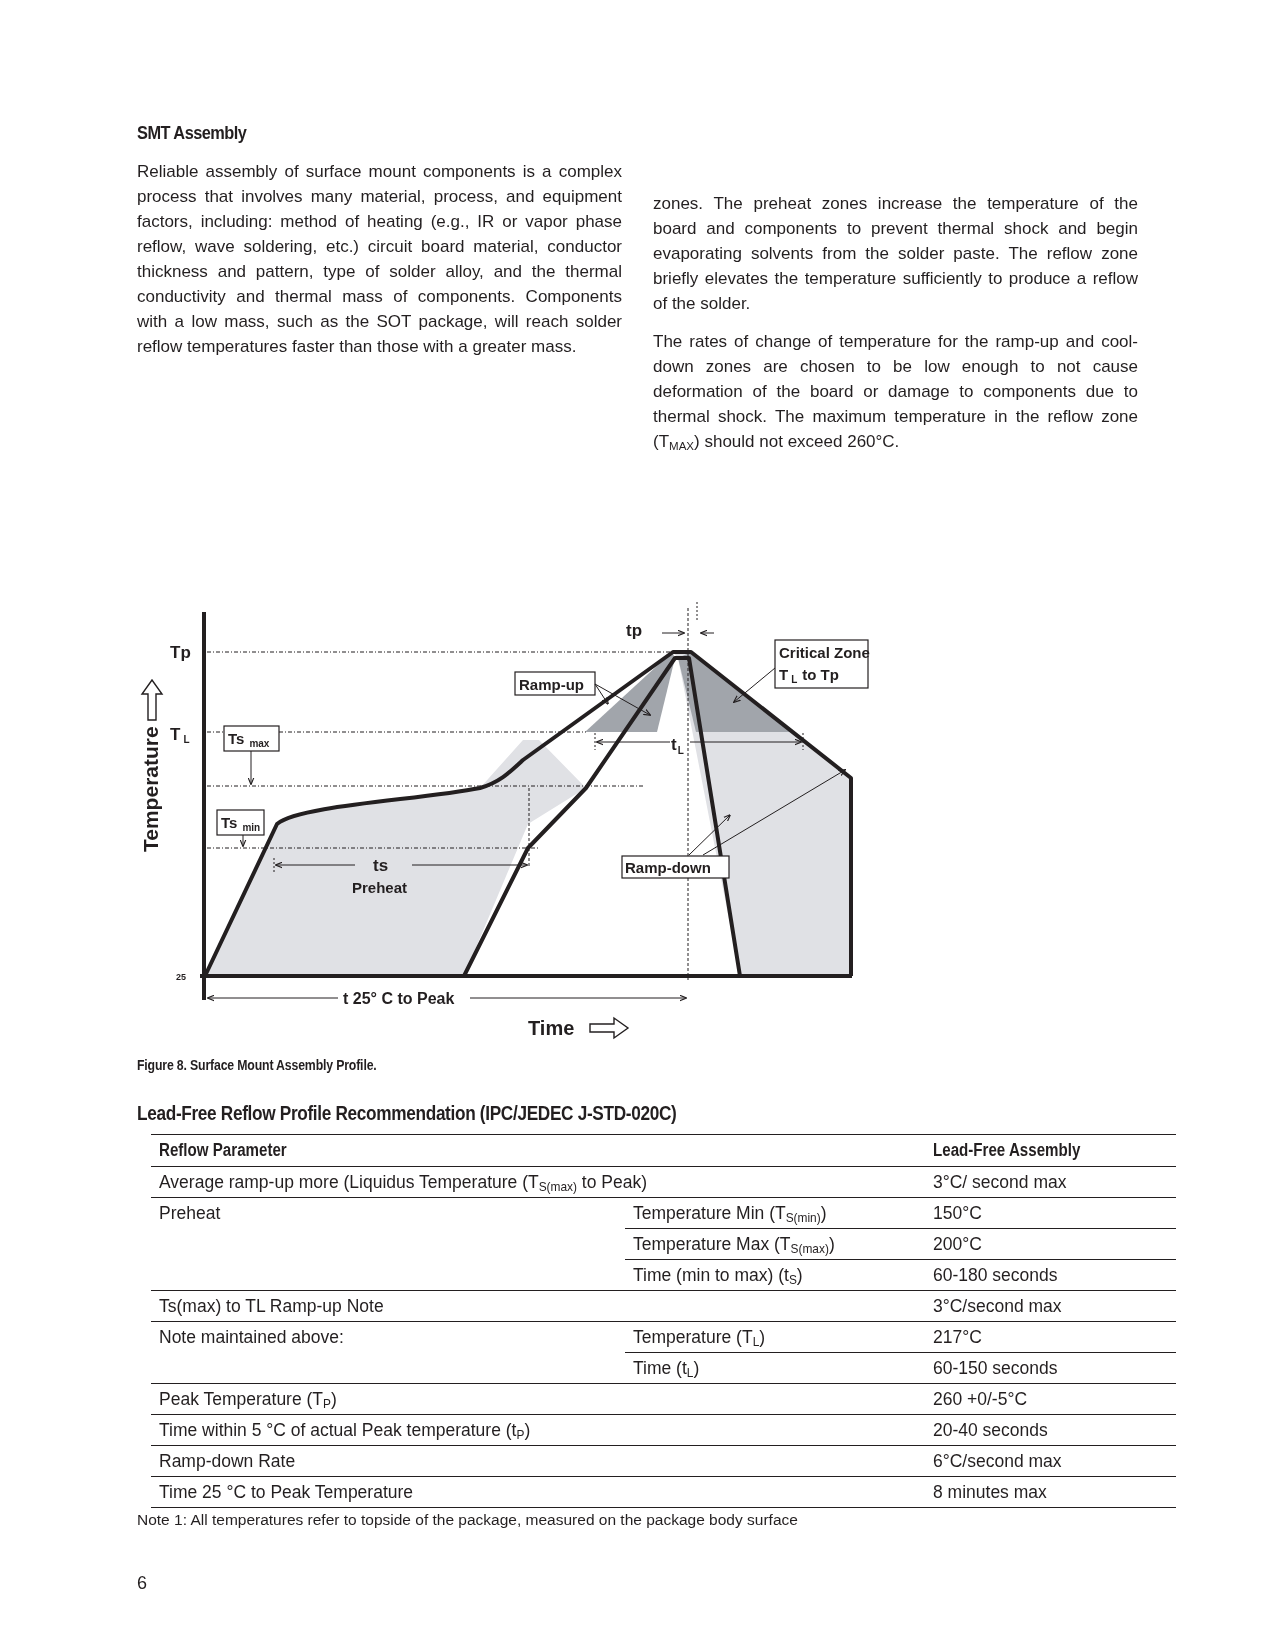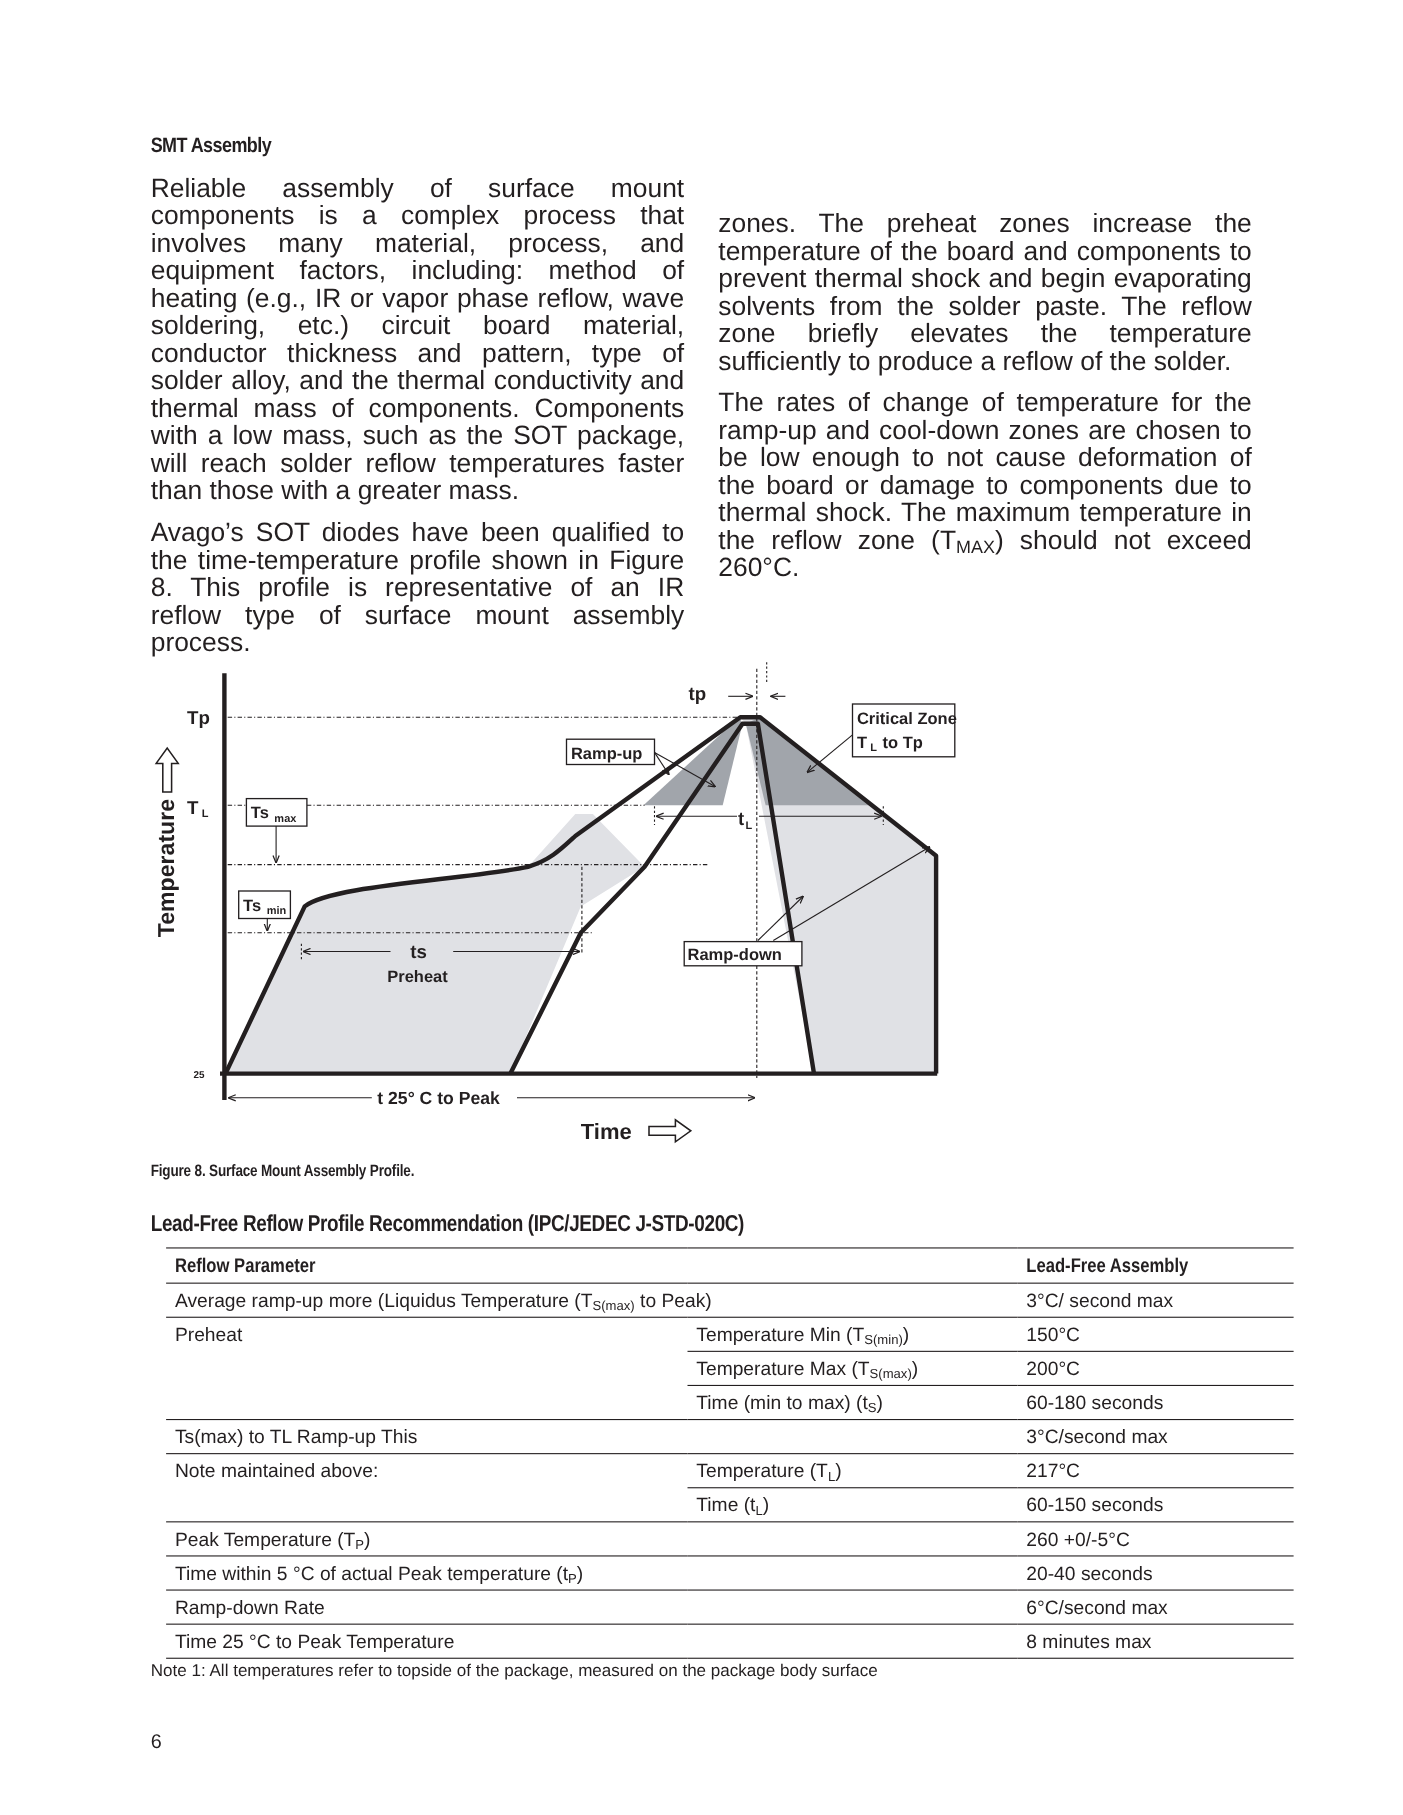--- a/index.html
+++ b/index.html
@@ -1,18 +1,18 @@
 <!DOCTYPE html>
 <html><head>
 <meta charset="utf-8">
 <style>
   html, body { margin: 0; padding: 0; background: #ffffff; }
   body { width: 1275px; height: 1650px; position: relative; overflow: hidden; color: #231f20; font-family: "Liberation Sans", sans-serif; }
   .h-section { position: absolute; left: 137px; top: 122px; font-family: "Liberation Sans", sans-serif; font-weight: bold; font-size: 19px; letter-spacing: -0.6px; transform: scaleX(0.86); transform-origin: left top; }
-  .col { position: absolute; width: 485px; font-size: 24px; line-height: 25px; text-align: justify; }
+  .col { position: absolute; width: 485px; font-size: 17px; line-height: 25px; text-align: justify; }
   .col p { margin: 0 0 13px 0; hyphens: manual; }
   .col-left { left: 137px; top: 159px; }
   .col-right { left: 653px; top: 159px; margin-top: 32px; }
   sub { font-size: 0.68em; vertical-align: -0.25em; line-height: 0; }
   .fig { position: absolute; left: 130px; top: 600px; width: 780px; height: 440px; }
   .fig svg { width: 780px; height: 440px; display: block; }
   .fig text { font-family: "Liberation Sans", sans-serif; font-weight: bold; fill: #231f20; }
   .caption { position: absolute; left: 137px; top: 1056px; font-weight: bold; font-size: 15px; transform: scaleX(0.82); transform-origin: left top; letter-spacing: -0.2px; }
   .table-title { position: absolute; left: 137px; top: 1101px; font-weight: bold; font-size: 21px; transform: scaleX(0.82); transform-origin: left top; letter-spacing: -0.4px; }
   table.reflow { position: absolute; left: 151px; top: 1134px; width: 1025px; border-collapse: collapse; font-size: 17.5px; }
@@ -27,21 +27,20 @@
   .note { position: absolute; left: 137px; top: 1511px; font-size: 15.5px; }
   .page-num { position: absolute; left: 137px; top: 1573px; font-size: 18px; }
 </style>
 </head>
 <body>
 
 <div class="h-section">SMT Assembly</div>
 
 <div class="col col-left">
   <p>Reliable assembly of surface mount components is a complex process that involves many material, process, and equipment factors, including: method of heating (e.g., IR or vapor phase reflow, wave soldering, etc.) circuit board material, conductor thickness and pattern, type of solder alloy, and the thermal conductivity and thermal mass of components. Components with a low mass, such as the SOT package, will reach solder reflow temperatures faster than those with a greater mass.</p>
-  <p>Avago’s SOT diodes have been qualified to the time-temperature profile shown in Figure 8. This profile is representative of an IR reflow type of surface mount as­sembly process.</p>
 </div>
 
 <div class="col col-right">
   <p>zones. The preheat zones increase the temperature of the board and components to prevent thermal shock and begin evaporating solvents from the solder paste. The reflow zone briefly elevates the temperature sufficiently to produce a reflow of the solder.</p>
   <p><span>The rates of change of temperature for the ramp-up and cool-down zones are chosen to be low enough to not cause deformation of the board or damage to compo­nents due to thermal shock. The maximum temperature in the reflow zone (T</span><sub>MAX</sub><span>) should not exceed 260°C.</span></p>
 </div>
 
 <div class="fig">
   <svg viewBox="0 0 780 440" xmlns="http://www.w3.org/2000/svg">
     <defs>
@@ -147,21 +146,21 @@
   </tr>
   <tr>
     <td class="bt"><span>Temperature Max (T</span><sub>S(max)</sub><span>)</span></td>
     <td class="bt">200°C</td>
   </tr>
   <tr>
     <td class="bt"><span>Time (min to max) (t</span><sub>S</sub><span>)</span></td>
     <td class="bt">60-180 seconds</td>
   </tr>
   <tr class="top">
-    <td colspan="2">Ts(max) to TL Ramp-up This</td>
+    <td colspan="2">Ts(max) to TL Ramp-up Note</td>
     <td>3°C/second max</td>
   </tr>
   <tr class="top">
     <td rowspan="2" style="vertical-align:top;padding-top:5px;">Note maintained above:</td>
     <td><span>Temperature (T</span><sub>L</sub><span>)</span></td>
     <td>217°C</td>
   </tr>
   <tr>
     <td class="bt"><span>Time (t</span><sub>L</sub><span>)</span></td>
     <td class="bt">60-150 seconds</td>

